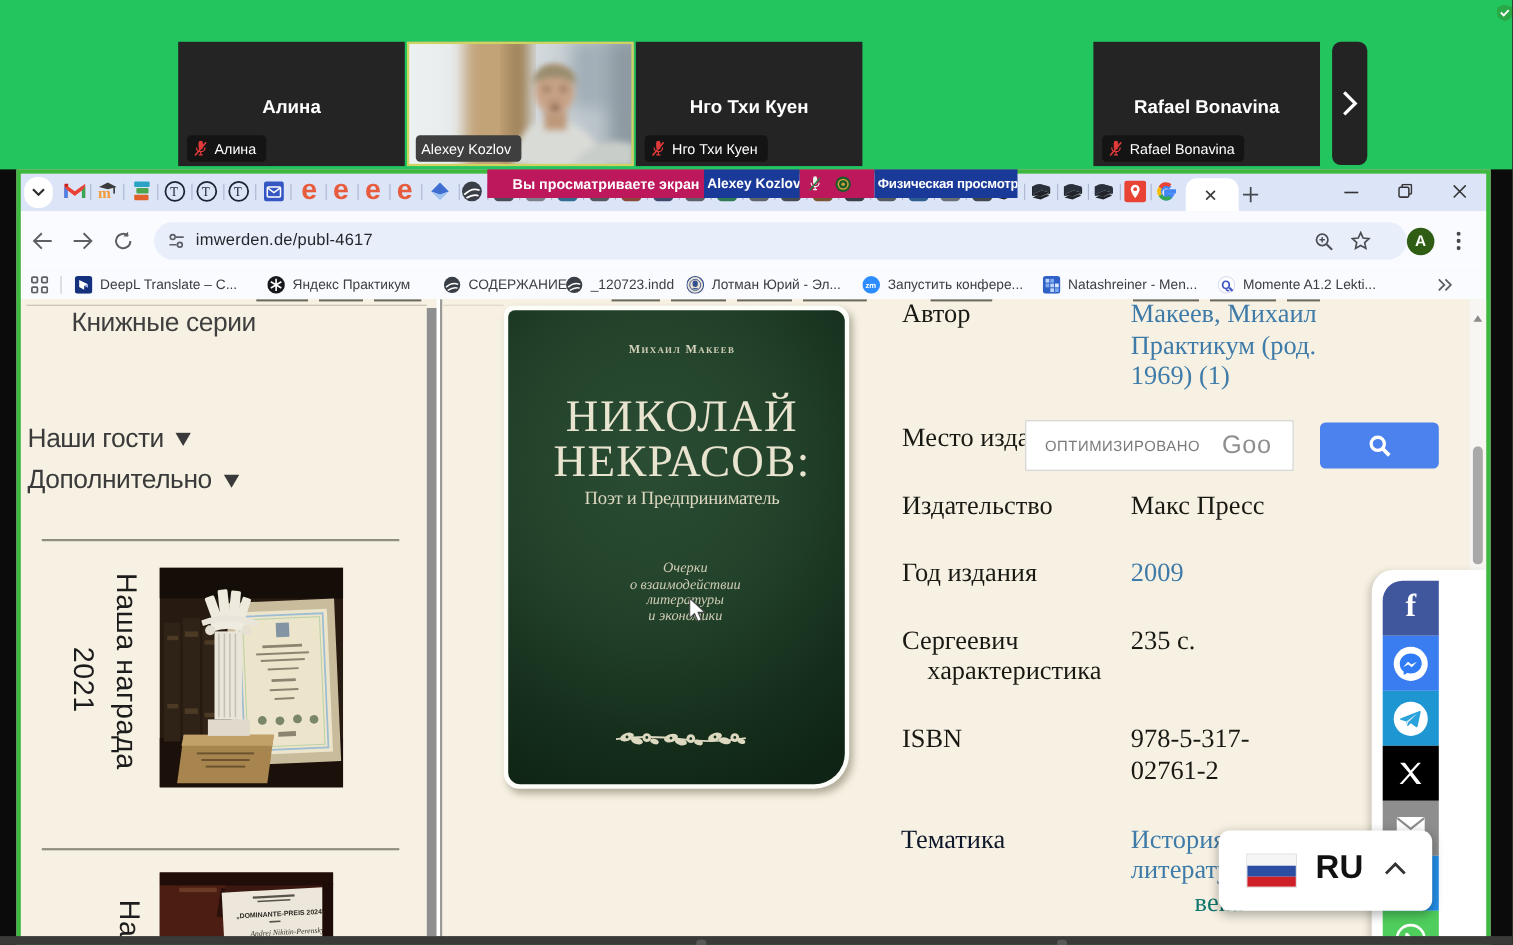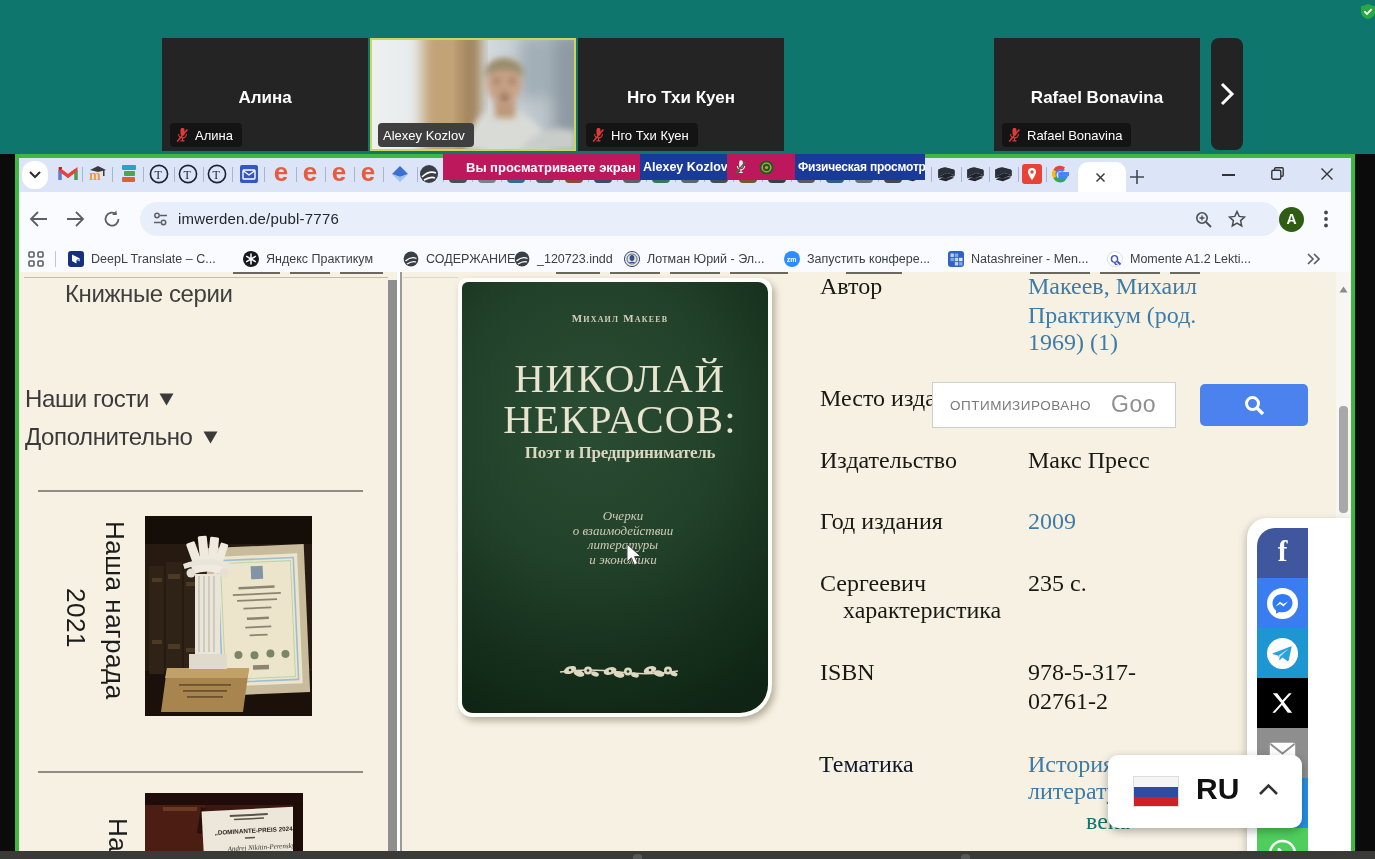--- a/index.html
+++ b/index.html
@@ -25,21 +25,21 @@
 .bm{position:absolute;top:3px;height:20px;display:flex;align-items:center;font-size:12.5px;color:#3c4043;white-space:nowrap;}
 .bm .bi{margin-right:7px;width:16px;height:16px;flex:0 0 16px;}
 #content{position:absolute;left:0;top:114px;width:1332px;height:583px;background:#f7f1e3;overflow:hidden;}
 .mrow{position:absolute;font-family:"Liberation Serif",serif;font-size:24px;color:#191914;white-space:nowrap;}
 .vtext{position:absolute;writing-mode:vertical-rl;font-size:26px;color:#1c1c1c;white-space:nowrap;letter-spacing:0.5px;}
 </style>
 </head>
 <body>
 <div id="stage">
 
-<div id="zoomtop" class="abs" style="left:0;top:0;width:1375px;height:154px;background:#0f766e;">
+<div id="zoomtop" class="abs" style="left:0;top:0;width:1375px;height:154px;background:#22c55e;">
 
   <svg class="abs" style="left:1361px;top:4px;" width="14" height="15" viewBox="0 0 14 15">
         <path d="M7 0 L14 2.5 V8 C14 12 10.5 14.3 7 15 C3.5 14.3 0 12 0 8 V2.5 Z" fill="#2aa845"></path>
         <path d="M3.4 7.4 L6 10 L10.6 5.2" stroke="#fff" stroke-width="1.8" fill="none"></path>
       </svg>
 
   <div class="tile" style="left:162px;">
     <div class="tname">Алина</div>
     <div class="lbl"><svg width="15" height="15" viewBox="0 0 15 15">
             <path d="M5.5 2.2 a2 2.4 0 0 1 4 0 v3.4 a2 2.4 0 0 1 -4 0 Z" fill="#e03a3a"></path>
@@ -303,21 +303,21 @@
           <path d="M15.5 9 a6.5 6.5 0 1 1 -2 -4.6" stroke="#5c5f63" stroke-width="1.8" fill="none"></path>
           <path d="M13.5 0.5 v4.4 h-4.4" fill="#5c5f63"></path>
         </svg>
   <div class="abs" style="left:121px;top:10px;width:1139px;height:34px;background:#e9eefb;border-radius:17px;"></div>
   <svg class="abs" style="left:133px;top:19px;" width="17" height="16" viewBox="0 0 17 16">
           <circle cx="5" cy="4.5" r="2.2" fill="none" stroke="#5c5f63" stroke-width="1.5"></circle>
           <path d="M8 4.5 H15" stroke="#5c5f63" stroke-width="1.5"></path>
           <circle cx="11.5" cy="11.5" r="2.2" fill="none" stroke="#5c5f63" stroke-width="1.5"></circle>
           <path d="M2 11.5 H8.6" stroke="#5c5f63" stroke-width="1.5"></path>
         </svg>
-  <div class="abs" style="left:159px;top:18px;font-size:15px;color:#23262b;letter-spacing:0.2px;">imwerden.de/publ-7776</div>
+  <div class="abs" style="left:159px;top:18px;font-size:15px;color:#23262b;letter-spacing:0.2px;">imwerden.de/publ-4617</div>
   <svg class="abs" style="left:1176px;top:19px;" width="17" height="17" viewBox="0 0 17 17">
           <circle cx="7" cy="7" r="5.2" fill="none" stroke="#4a4d52" stroke-width="1.6"></circle>
           <path d="M11 11 L16 16" stroke="#4a4d52" stroke-width="1.8"></path>
           <path d="M4.5 7 h5 M7 4.5 v5" stroke="#4a4d52" stroke-width="1.3"></path>
         </svg>
   <svg class="abs" style="left:1209px;top:18px;" width="18" height="18" viewBox="0 0 18 18">
           <path d="M9 1.5 L11.2 6.4 L16.6 7 L12.6 10.6 L13.7 15.9 L9 13.2 L4.3 15.9 L5.4 10.6 L1.4 7 L6.8 6.4 Z" fill="none" stroke="#4a4d52" stroke-width="1.5"></path>
         </svg>
   <div class="abs" style="left:1260px;top:15px;width:25px;height:25px;border-radius:50%;background:#2f5d13;color:#fff;font-size:14px;font-weight:bold;text-align:center;line-height:25px;">A</div>
   <svg class="abs" style="left:1305px;top:18px;" width="4" height="18" viewBox="0 0 4 18">
@@ -495,21 +495,21 @@
 <rect x="148" y="10" width="10" height="52" fill="#1c0b06"></rect>
 </svg>
   <div class="abs" style="left:369px;top:8px;width:9px;height:571px;background:#8f8f8f;"></div>
   <div class="abs" style="left:378px;top:0px;width:3px;height:583px;background:#ffffff;"></div>
   <div class="abs" style="left:381px;top:0px;width:2px;height:583px;background:#9a9a98;"></div>
   <div class="abs" style="left:439px;top:6px;width:314px;height:439px;background:#fdfdfa;border-radius:8px 12px 32px 14px;box-shadow:3px 4px 7px rgba(100,95,70,.45);">
   <div class="abs" style="left:4px;top:4px;width:306px;height:431px;border-radius:6px 10px 28px 11px;background:radial-gradient(ellipse 95% 75% at 42% 32%, #2b4d34 0%, #22412a 45%, #16301d 75%, #0f2414 100%);overflow:hidden;font-family:'Liberation Serif',serif;color:#e6e1ca;">
     <div class="abs" style="left:5px;width:100%;top:30px;text-align:center;font-size:11px;font-weight:bold;letter-spacing:1.2px;color:#d3cfb8;font-variant:small-caps;">Михаил Макеев</div>
     <div class="abs" style="left:5px;width:100%;top:72px;text-align:center;font-size:41px;letter-spacing:1.6px;color:#e9e4cf;">НИКОЛАЙ</div>
     <div class="abs" style="left:5px;width:100%;top:113px;text-align:center;font-size:41px;letter-spacing:1.2px;color:#e9e4cf;">НЕКРАСОВ:</div>
-    <div class="abs" style="left:5px;width:100%;top:161px;text-align:center;font-size:17px;font-weight:bold;color:#dcd7c0;letter-spacing:-0.3px;">Поэт и Предприниматель</div>
+    <div class="abs" style="left:5px;width:100%;top:161px;text-align:center;font-size:17px;font-weight:normal;color:#dcd7c0;letter-spacing:-0.3px;">Поэт и Предприниматель</div>
     <div class="abs" style="left:8px;width:100%;top:227px;text-align:center;font-size:13px;font-style:italic;line-height:14.6px;color:#cfcbb4;">Очерки<br>о взаимодействии<br>литературы<br>и экономики</div>
     <svg class="abs" style="left:96px;top:381px;" width="122" height="18" viewBox="0 0 122 18">
       <g fill="#ddd8c0">
         <path d="M2 9 Q30 5 61 9 Q92 13 120 8" fill="none" stroke="#ddd8c0" stroke-width="1.6"></path>
         <g>
           <ellipse cx="12" cy="7" rx="6.5" ry="3.6" transform="rotate(-20 12 7)"></ellipse>
           <ellipse cx="21" cy="10.5" rx="5.5" ry="3" transform="rotate(15 21 10.5)"></ellipse>
           <circle cx="30" cy="7.5" r="4"></circle>
           <ellipse cx="37" cy="11" rx="4" ry="2.4" transform="rotate(18 37 11)"></ellipse>
           <ellipse cx="52" cy="8" rx="6.5" ry="3.6" transform="rotate(-16 52 8)"></ellipse>

